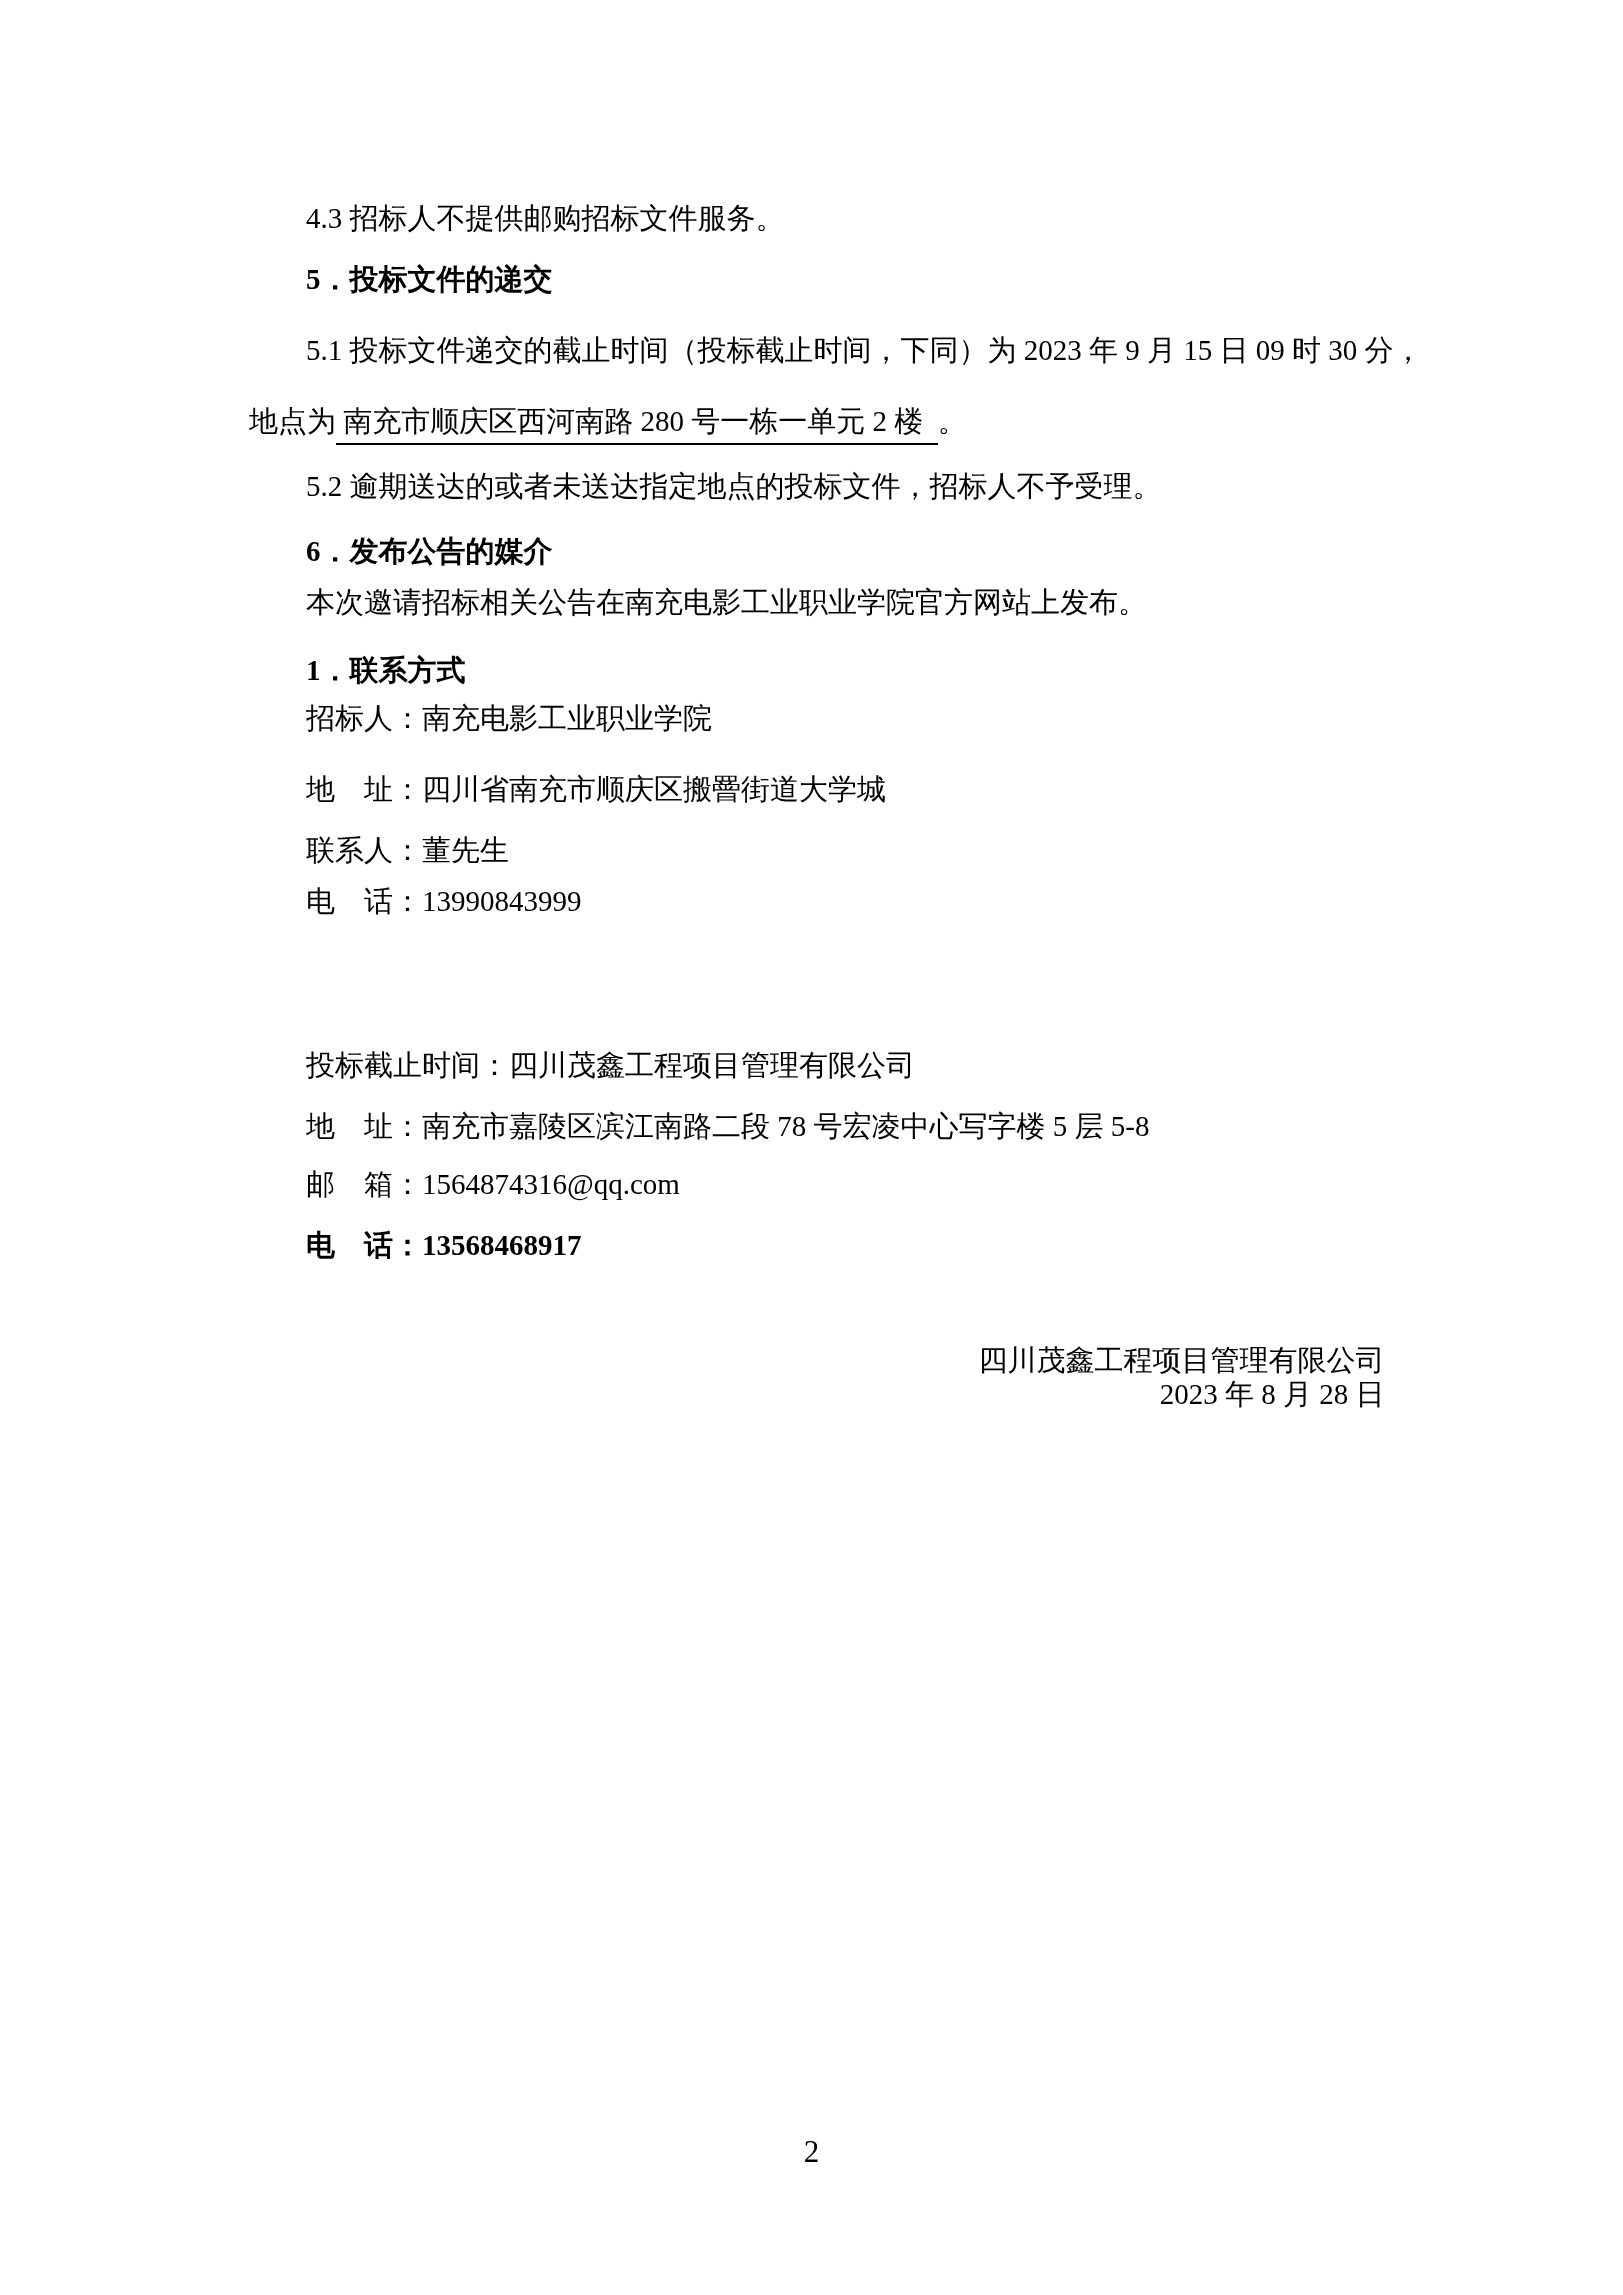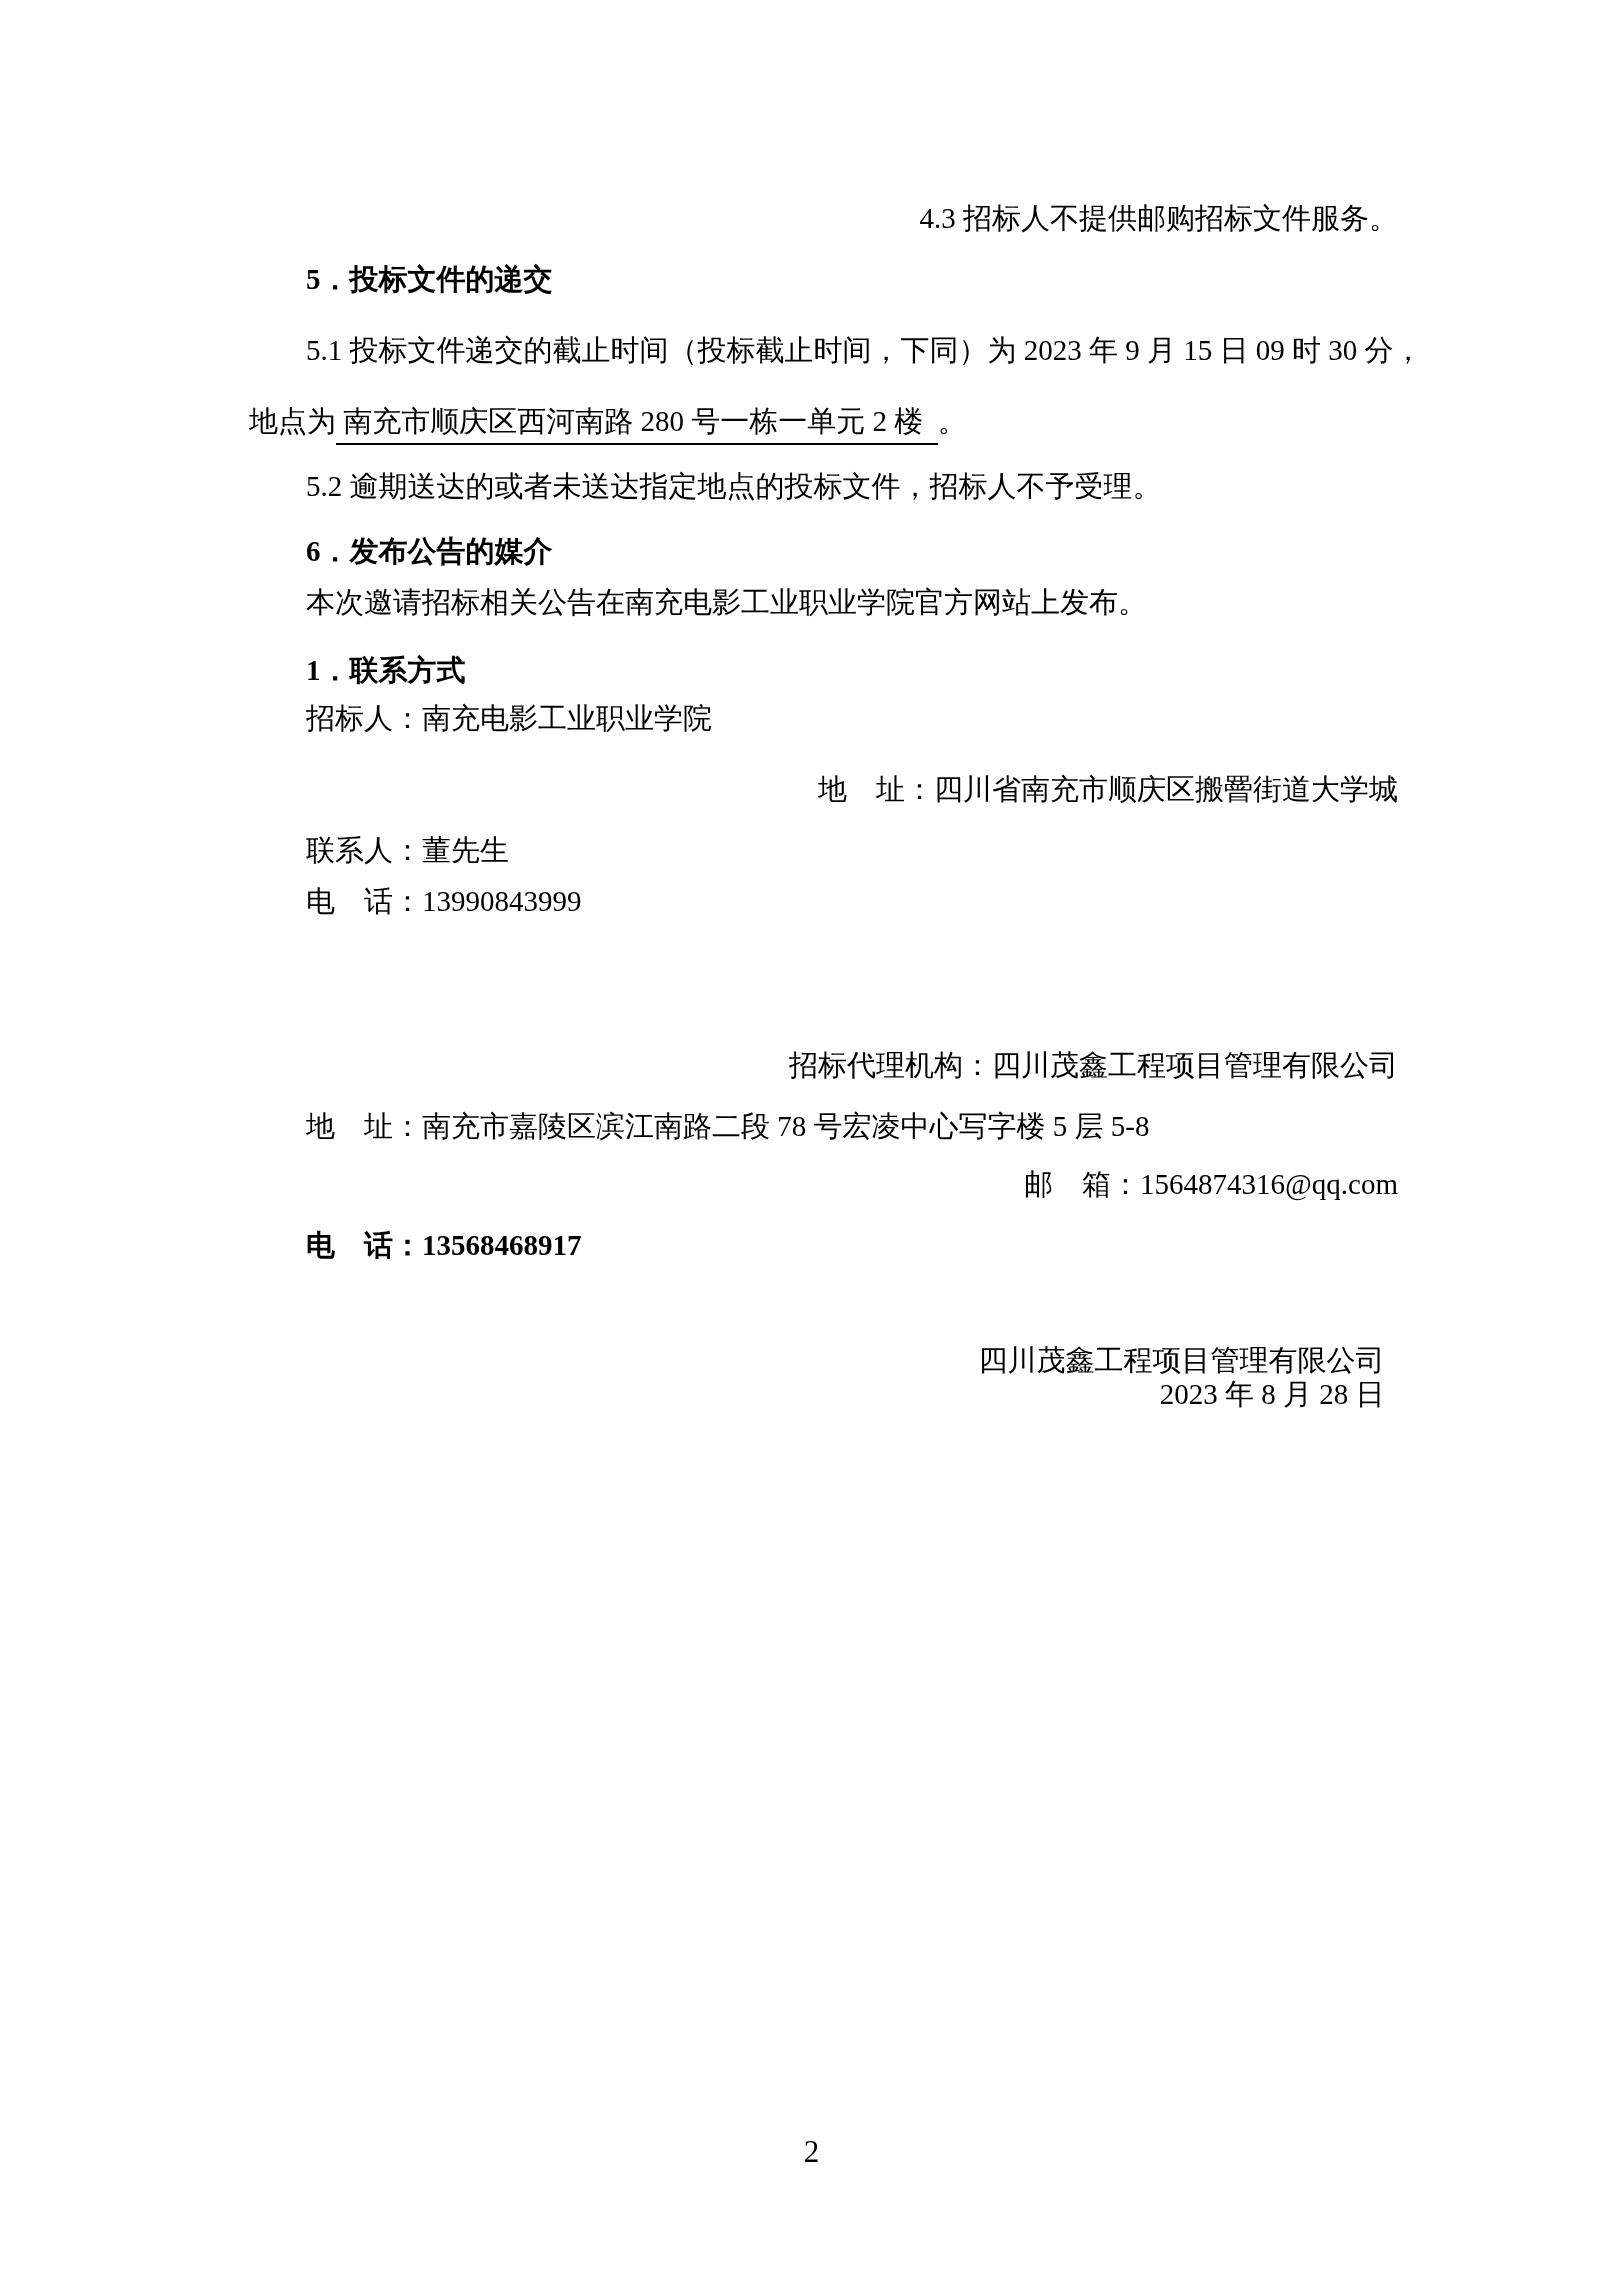--- a/index.html
+++ b/index.html
@@ -26,21 +26,21 @@
   }
   .indent { padding-left: 57px; }
   .heading { font-weight: 700; }
   .underlined {
     border-bottom: 2.7px solid #000000;
     padding-bottom: 6px;
   }
   .mb20 { margin-bottom: 13.6px; }
   .mb25 { margin-bottom: 17px; }
   .mb35 { margin-bottom: 24px; }
-  .mb40 { margin-bottom: 27px; text-align: right; }
+  .mb40 { margin-bottom: 27px; }
   .mb45 { margin-bottom: 31px; }
   .mb50 { margin-bottom: 34px; }
   .mb55 { margin-bottom: 37px; }
   .mb100 { }
   .mb190 { margin-bottom: 130px; }
   .mb265 { margin-bottom: 81px; font-weight: bold; }
   .signature {
     text-align: right;
     padding-right: 13.6px;
   }
@@ -77,21 +77,21 @@
     <div class="line indent heading mb20">1．联系方式</div>
 
     <div class="line indent mb55">招标人：南充电影工业职业学院</div>
 
     <div class="line indent mb40">地　址：四川省南充市顺庆区搬罾街道大学城</div>
 
     <div class="line indent mb25">联系人：董先生</div>
 
     <div class="line indent mb190">电　话：13990843999</div>
 
-    <div class="line indent mb40">招标代理机构：四川茂鑫工程项目管理有限公司</div>
+    <div class="line indent mb40">投标截止时间：四川茂鑫工程项目管理有限公司</div>
 
     <div class="line indent mb35">地　址：南充市嘉陵区滨江南路二段 78 号宏凌中心写字楼 5 层 5-8</div>
 
 
     <div class="line indent mb40">邮　箱：1564874316@qq.com</div>
 
     <div class="line indent mb265">电　话：13568468917</div>
 
     <div class="signature">
       <div class="line mb100">四川茂鑫工程项目管理有限公司</div>

